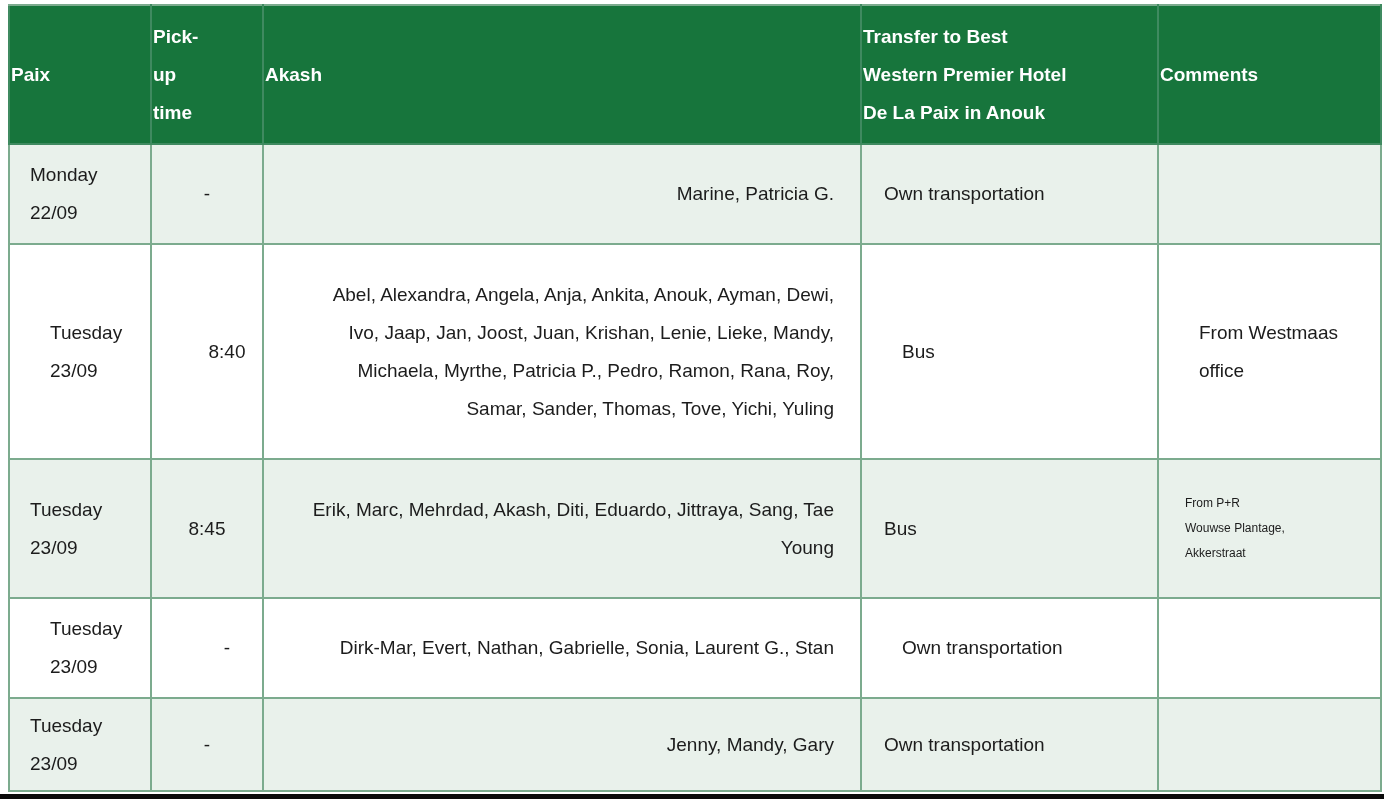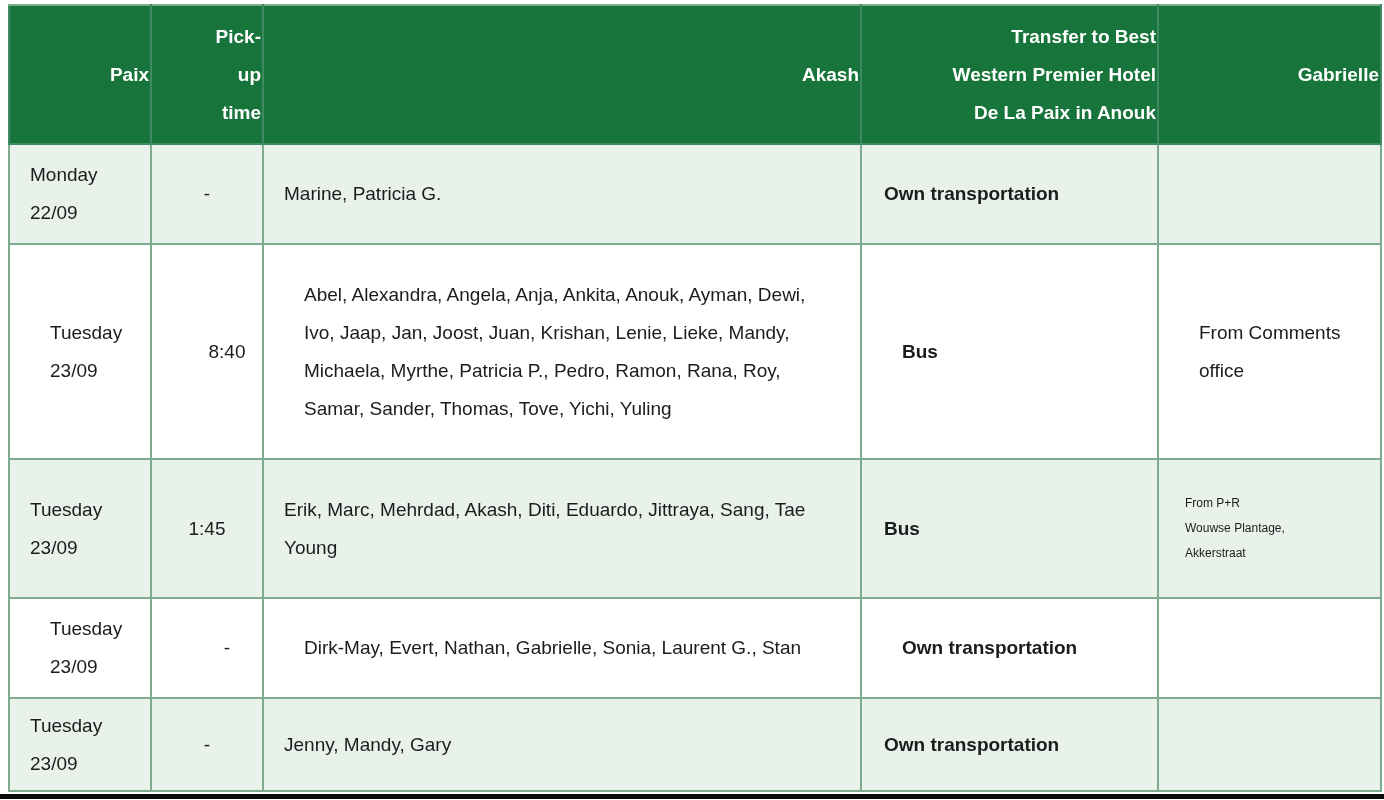--- a/index.html
+++ b/index.html
@@ -37,35 +37,35 @@
     white-space: pre-line;
     box-sizing: border-box;
     overflow: hidden;
   }
   table.schedule th {
     background: var(--header_bg);
     color: var(--header_text);
     font-weight: bold;
     font-size: 19px;
     line-height: 38px;
-    text-align: right;
+    text-align: left;
     border-color: var(--header_border);
     border-top-color: var(--border);
   }
   table.schedule thead tr { height: 139px; }
   td {
     font-size: 19px;
     line-height: 38px;
     padding: 0 14px 0 20px;
     margin-left: 32px;
   }
   td.date { padding-left: 20px; }
   td.pickup { text-align: center; padding: 0; }
-  td.people { padding-left: 20px; padding-right: 26px; }
-  td.transfer { padding-left: 22px; font-weight: bold; }
+  td.people { padding-left: 20px; padding-right: 26px; text-align: right; }
+  td.transfer { padding-left: 22px; }
   td.comments { padding-left: 26px; padding-right: 10px; }
   td.comments.small {
     font-size: 12px;
     line-height: 25px;
   }
   tr.alt td { background: var(--row_alt_bg); }
   tr.plain td { background: var(--row_bg); padding-left: 40px; }
   tr.h100 { height: 100px; }
   tr.h215 { height: 215px; }
   tr.h139 { height: 139px; }
@@ -93,55 +93,55 @@
     <thead>
       <tr>
         <th>Paix</th>
         <th>Pick-
 up
 time</th>
         <th>Akash</th>
         <th>Transfer to Best
 Western Premier Hotel
 De La Paix in Anouk</th>
-        <th>Gabrielle</th>
+        <th>Comments</th>
       </tr>
     </thead>
     <tbody>
       <tr class="alt h100">
         <td class="date">Monday
 22/09</td>
         <td class="pickup">-</td>
         <td class="people">Marine, Patricia G.</td>
         <td class="transfer">Own transportation</td>
         <td class="comments"></td>
       </tr>
       <tr class="plain h215">
         <td class="date">Tuesday
 23/09</td>
         <td class="pickup">8:40</td>
         <td class="people">Abel, Alexandra, Angela, Anja, Ankita, Anouk, Ayman, Dewi, Ivo, Jaap, Jan, Joost, Juan, Krishan, Lenie, Lieke, Mandy, Michaela, Myrthe, Patricia P., Pedro, Ramon, Rana, Roy, Samar, Sander, Thomas, Tove, Yichi, Yuling</td>
         <td class="transfer">Bus</td>
-        <td class="comments">From Comments office</td>
+        <td class="comments">From Westmaas office</td>
       </tr>
       <tr class="alt h139">
         <td class="date">Tuesday
 23/09</td>
-        <td class="pickup">1:45</td>
+        <td class="pickup">8:45</td>
         <td class="people">Erik, Marc, Mehrdad, Akash, Diti, Eduardo, Jittraya, Sang, Tae Young</td>
         <td class="transfer">Bus</td>
         <td class="comments small">From P+R
 Wouwse Plantage,
 Akkerstraat</td>
       </tr>
       <tr class="plain h100">
         <td class="date">Tuesday
 23/09</td>
         <td class="pickup">-</td>
-        <td class="people">Dirk-May, Evert, Nathan, Gabrielle, Sonia, Laurent G., Stan</td>
+        <td class="people">Dirk-Mar, Evert, Nathan, Gabrielle, Sonia, Laurent G., Stan</td>
         <td class="transfer">Own transportation</td>
         <td class="comments"></td>
       </tr>
       <tr class="alt h93">
         <td class="date">Tuesday
 23/09</td>
         <td class="pickup">-</td>
         <td class="people">Jenny, Mandy, Gary</td>
         <td class="transfer">Own transportation</td>
         <td class="comments"></td>

